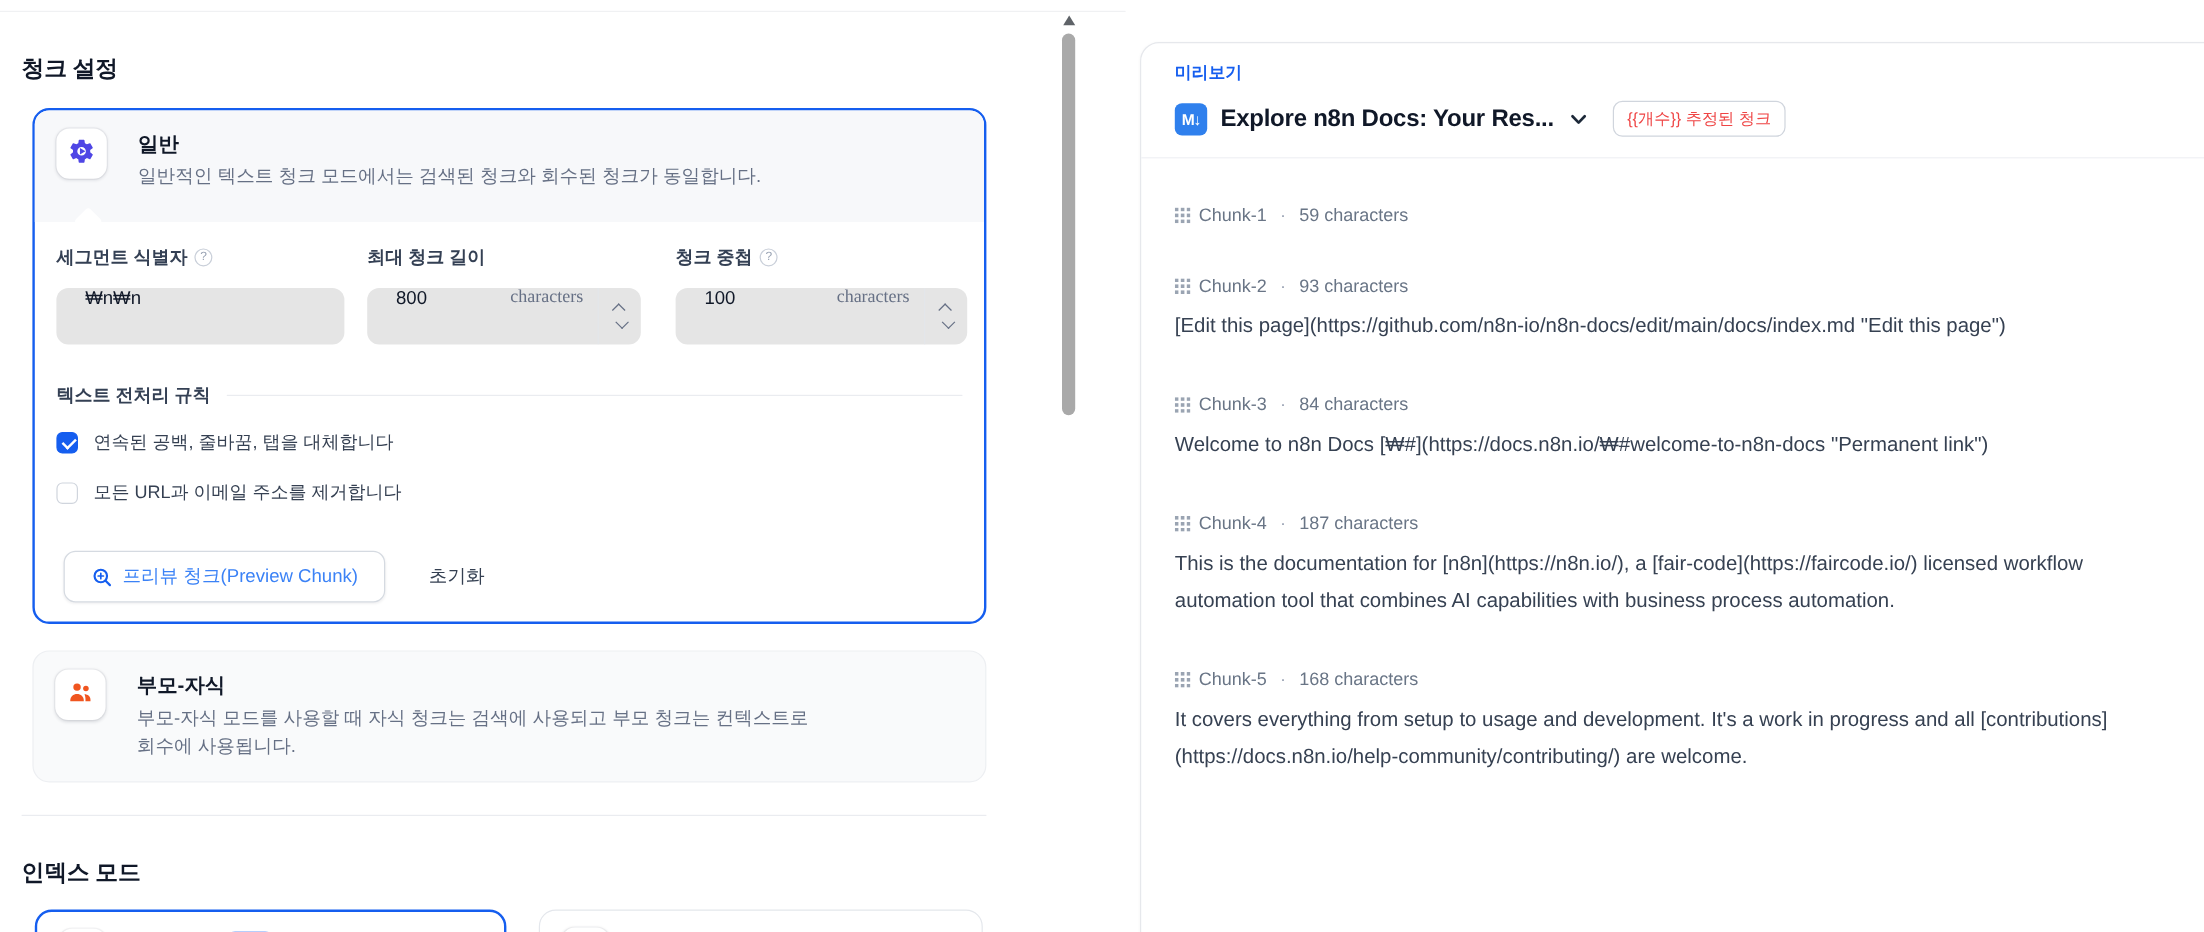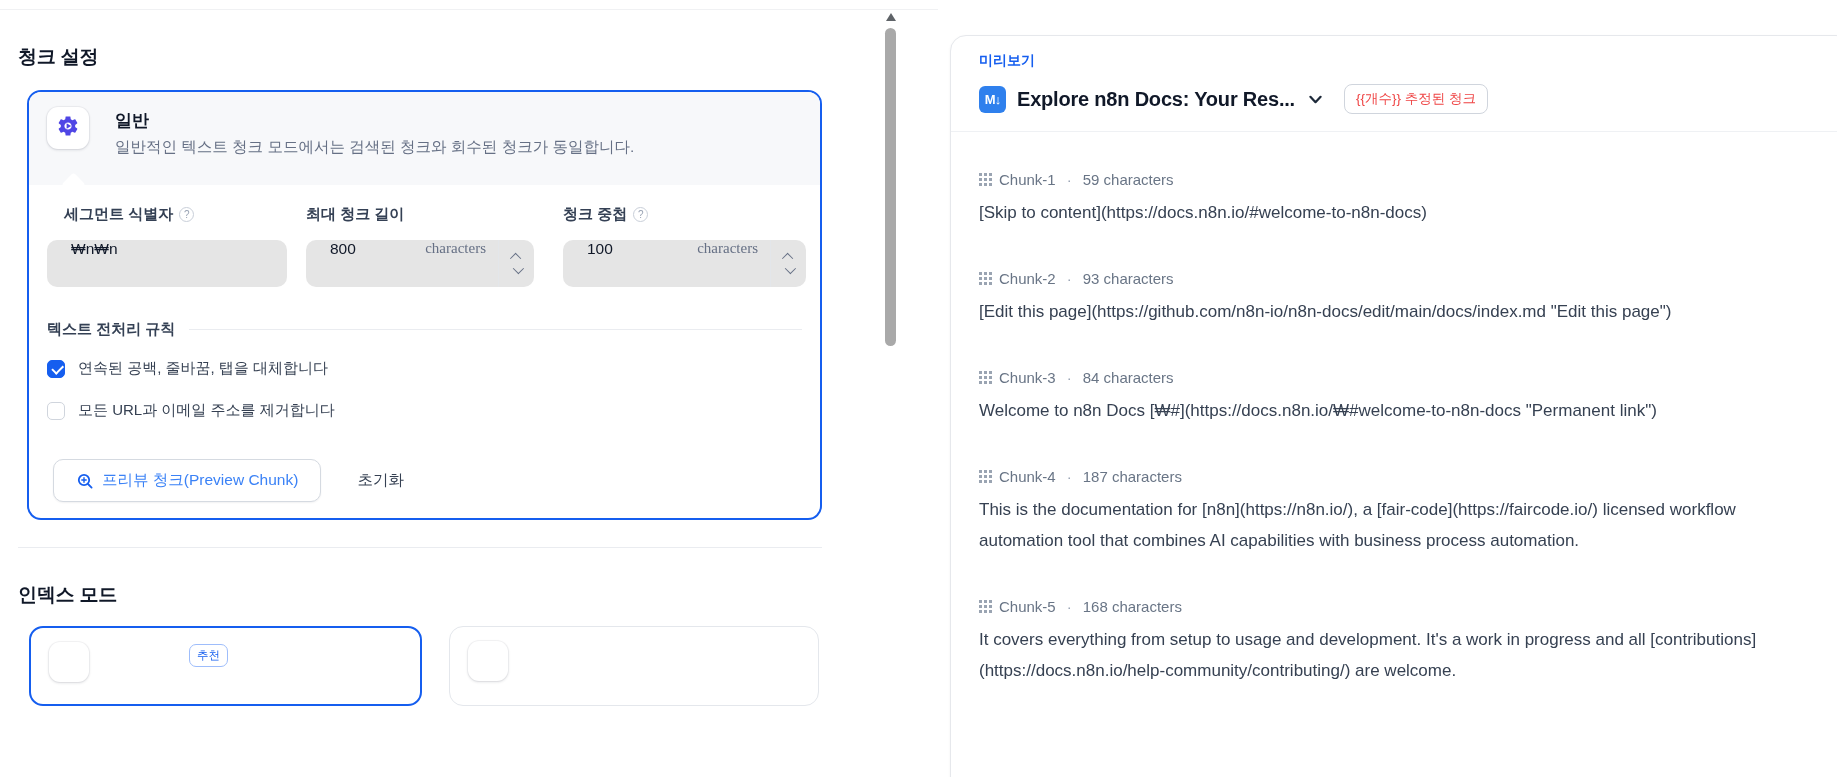--- a/index.html
+++ b/index.html
@@ -113,21 +113,21 @@
         <span>
           <svg width="24" height="24" viewBox="0 0 24 24">
             <path d="M19.14 12.94c.04-.3.06-.61.06-.94s-.02-.64-.07-.94l2.03-1.58c.18-.14.23-.41.12-.61l-1.92-3.32c-.12-.22-.37-.29-.59-.22l-2.39.96c-.5-.38-1.03-.7-1.62-.94l-.36-2.54c-.04-.24-.24-.41-.48-.41h-3.84c-.24 0-.43.17-.47.41l-.36 2.54c-.59.24-1.13.57-1.62.94l-2.39-.96c-.22-.08-.47 0-.59.22L2.74 8.87c-.12.21-.08.47.12.61l2.03 1.58c-.05.3-.09.63-.09.94s.02.64.07.94l-2.03 1.58c-.18.14-.23.41-.12.61l1.92 3.32c.12.22.37.29.59.22l2.39-.96c.5.38 1.03.7 1.62.94l.36 2.54c.05.24.24.41.48.41h3.84c.24 0 .44-.17.47-.41l.36-2.54c.59-.24 1.13-.56 1.62-.94l2.39.96c.22.08.47 0 .59-.22l1.92-3.32c.12-.22.07-.47-.12-.61l-2.01-1.58zM12 15.6c-1.98 0-3.6-1.62-3.6-3.6s1.62-3.6 3.6-3.6 3.6 1.62 3.6 3.6-1.62 3.6-3.6 3.6z" fill="#4F46E5"></path>
             <polygon points="10.6,9.3 15.2,12 10.6,14.7" fill="#4F46E5"></polygon>
           </svg>
         </span>
       </div>
       <div class="mode-title">일반</div>
       <div class="mode-desc">일반적인 텍스트 청크 모드에서는 검색된 청크와 회수된 청크가 동일합니다.</div>
 
-      <div class="fld-label" style="left:35px;">
+      <div class="fld-label" style="left:18px;">
         <span>세그먼트 식별자</span>
         <span class="help">?</span>
       </div>
       <div class="fld-label" style="left:277px;">
         <span>최대 청크 길이</span>
       </div>
       <div class="fld-label" style="left:534px;">
         <span>청크 중첩</span>
         <span class="help">?</span>
       </div>
@@ -173,20 +173,37 @@
               <line x1="12" y1="12" x2="15.6" y2="15.6" stroke="#155EEF" stroke-width="1.8" stroke-linecap="round"></line>
               <path d="M8 5.8v4.4M5.8 8h4.4" stroke="#155EEF" stroke-width="1.4" stroke-linecap="round"></path>
             </svg>
           </span>
           <span>프리뷰 청크(Preview Chunk)</span>
         </button>
         <button class="reset-btn">초기화</button>
       </div>
     </section>
 
+    <section class="pc-card">
+      <div class="tile pc-tile">
+        <span>
+          <svg width="24" height="24" viewBox="0 0 24 24">
+            <circle cx="9.2" cy="7.6" r="3.1" fill="#F0551F"></circle>
+            <path d="M3.6 18.6c0-3.1 2.5-5.2 5.6-5.2s5.6 2.1 5.6 5.2v.8H3.6z" fill="#F0551F"></path>
+            <circle cx="16.6" cy="8.7" r="2.3" fill="#F0551F"></circle>
+            <path d="M15.4 13.6c2.9 0 5 1.8 5 4.6v1.2h-4.2c.2-2.2-.1-4.2-.8-5.8z" fill="#F0551F"></path>
+          </svg>
+        </span>
+      </div>
+      <div class="mode-title">부모-자식</div>
+      <div class="mode-desc pc-desc">
+        <div>부모-자식 모드를 사용할 때 자식 청크는 검색에 사용되고 부모 청크는 컨텍스트로</div>
+        <div>회수에 사용됩니다.</div>
+      </div>
+    </section>
 
     <div class="left-divider"></div>
 
     <h2 class="section-title index-title">인덱스 모드</h2>
 
     <div class="index-cards">
       <div class="idx-card selected">
         <div class="tile idx-tile">
           
         </div>
@@ -235,21 +252,20 @@
                   <rect x="0" y="10" width="3" height="3"></rect>
                   <rect x="5" y="10" width="3" height="3"></rect>
                   <rect x="10" y="10" width="3" height="3"></rect>
                 </g>
               </svg>
             </span>
           <span class="chunk-name">Chunk-1</span>
           <span class="chunk-dot">·</span>
           <span class="chunk-chars">59 characters</span>
         </div>
-        <div class="chunk-text">[Skip to content](https://docs.n8n.io/#welcome-to-n8n-docs)</div>
       </div>
 
       <div class="chunk-block">
         <div class="chunk-head">
           <span class="grid-icon">
               <svg width="13" height="13" viewBox="0 0 13 13">
                 <g fill="#9AA4B2">
                   <rect x="0" y="0" width="3" height="3"></rect>
                   <rect x="5" y="0" width="3" height="3"></rect>
                   <rect x="10" y="0" width="3" height="3"></rect>

